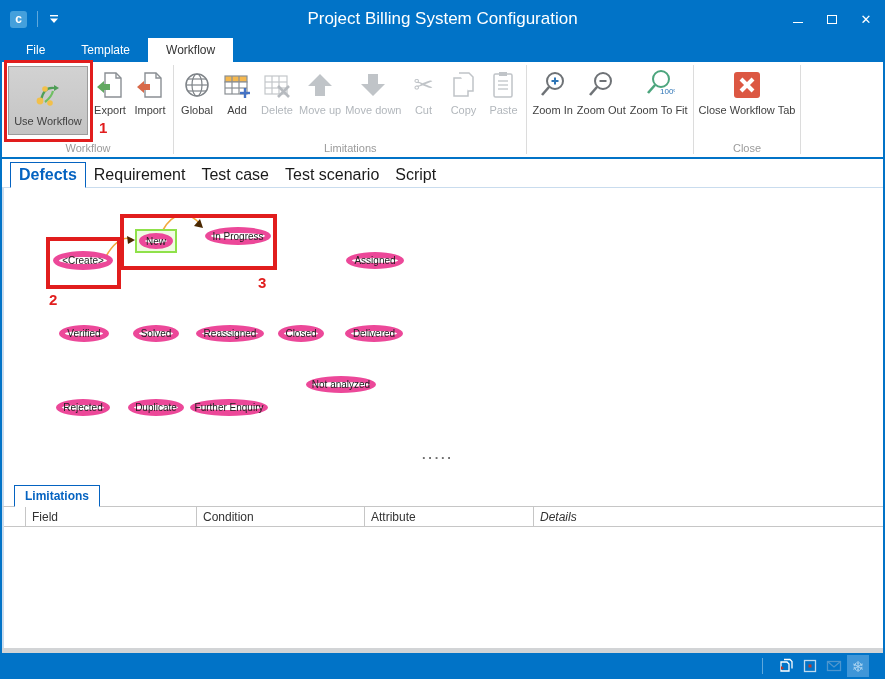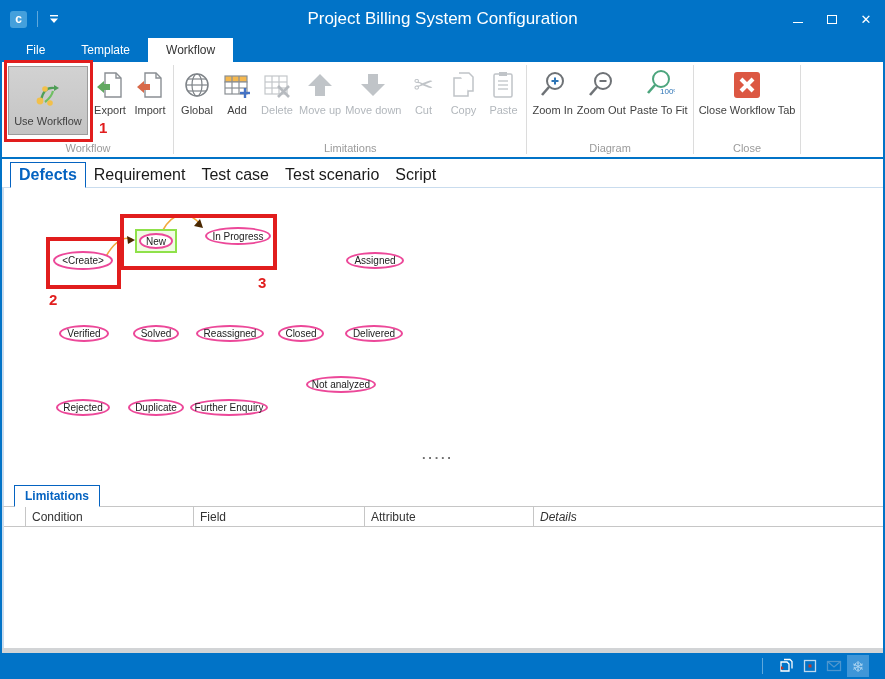--- a/index.html
+++ b/index.html
@@ -40,21 +40,21 @@
   .anno-num { position: absolute; color: #E11D1D; font-weight: bold; font-size: 15px; pointer-events: none; }
 
   
   .gapline { height: 5px; background: #fff; }
   .doctabs { height: 24px; display: flex; align-items: flex-end; padding-left: 8px; border-bottom: 1px solid #C9DCEE; background: #fff; }
   .doctab { font-size: 16px; color: #1A1A1A; padding: 3px 8px; cursor: default; }
   .doctab.active { border: 1px solid #0563C1; border-bottom: 1px solid #fff; color: #0563C1; font-weight: bold; margin-bottom: -1px; background: #fff; }
 
   
   .canvas { height: 294px; background: #fff; position: relative; border-left: 2px solid #C9DCEE; overflow: hidden; }
-  .node { position: absolute; border: 2px solid #ec4899; border-radius: 50%; background: #fff; display: flex; align-items: center; justify-content: center; font-size: 10px; color: #222; white-space: nowrap; }
+  .node { position: absolute; border: 6px solid #ec4899; border-radius: 50%; background: #fff; display: flex; align-items: center; justify-content: center; font-size: 10px; color: #222; white-space: nowrap; }
   .node-hl { position: absolute; border: 2px solid #8FE14A; background: #F0FBE3; }
   .node-hl .node { position: absolute; }
   .canvas-svg { position: absolute; left: 0; top: 0; pointer-events: none; }
   .dots { position: absolute; color: #6E6E6E; font-size: 13px; font-weight: bold; letter-spacing: 2px; }
 
   
   .limtab-row { height: 24px; display: flex; align-items: flex-end; padding-left: 10px; border-left: 2px solid #C9DCEE; background: #fff; }
   .limtab { font-size: 12px; font-weight: bold; color: #0563C1; padding: 3px 10px; border: 1px solid #0563C1; border-bottom: 1px solid #fff; margin-bottom: -1px; background: #fff; }
   .limtable-head { height: 21px; display: flex; border-top: 1px solid #C6C6C6; border-left: 2px solid #C9DCEE; background: #fff; }
   .limth { border-right: 1px solid #C6C6C6; border-bottom: 1px solid #C6C6C6; font-size: 12px; color: #333; padding: 3px 0 0 6px; overflow: hidden; white-space: nowrap; }
@@ -255,24 +255,23 @@
           <span class="rlabel">Zoom Out</span>
         </div>
         <div class="rbtn">
           <span class="ricon" style="position:relative;">
             <svg width="32" height="32" viewBox="0 0 32 32">
               <circle cx="18" cy="10" r="8" fill="none" stroke="#4CA57D" stroke-width="2"></circle>
               <line x1="12" y1="16" x2="5" y2="24" stroke="#4CA57D" stroke-width="2.6"></line>
               <text x="17" y="25" font-size="8" fill="#2E75B6" font-family="Liberation Sans, sans-serif">100%</text>
             </svg>
           </span>
-          <span class="rlabel">Paste To Fit</span>
+          <span class="rlabel">Zoom To Fit</span>
         </div>
       </div>
-      <div class="rgroup-label">Diagram</div>
     </div>
 
     <div class="rgroup-sep"></div>
 
     <div class="rgroup">
       <div class="rgroup-buttons">
         <div class="rbtn" style="min-width:78px;">
           <span class="ricon">
             <svg width="32" height="32" viewBox="0 0 32 32">
               <rect x="3" y="3" width="26" height="26" rx="3" fill="#DC5742"></rect>
@@ -335,22 +334,22 @@
     <div class="anno-num" style="left:254px; top:86px;">3</div>
 
     <div class="dots" style="left:418px; top:262px;">·····</div>
   </div>
 
   <div class="limtab-row">
     <div class="limtab">Limitations</div>
   </div>
   <div class="limtable-head">
     <div class="limth" style="width:22px;"></div>
+    <div class="limth" style="width:171px;">Field</div>
     <div class="limth" style="width:168px;">Condition</div>
-    <div class="limth" style="width:171px;">Field</div>
     <div class="limth" style="width:169px;">Attribute</div>
     <div class="limth" style="flex:1; border-right:none;font-style:italic;">Details</div>
   </div>
   <div class="limtable-body"></div>
 
   <div class="graystrip"></div>
   <div class="statusbar">
     <div class="sb-sep"></div>
     <div class="sb-icon">
       <svg width="16" height="16" viewBox="0 0 16 16">

